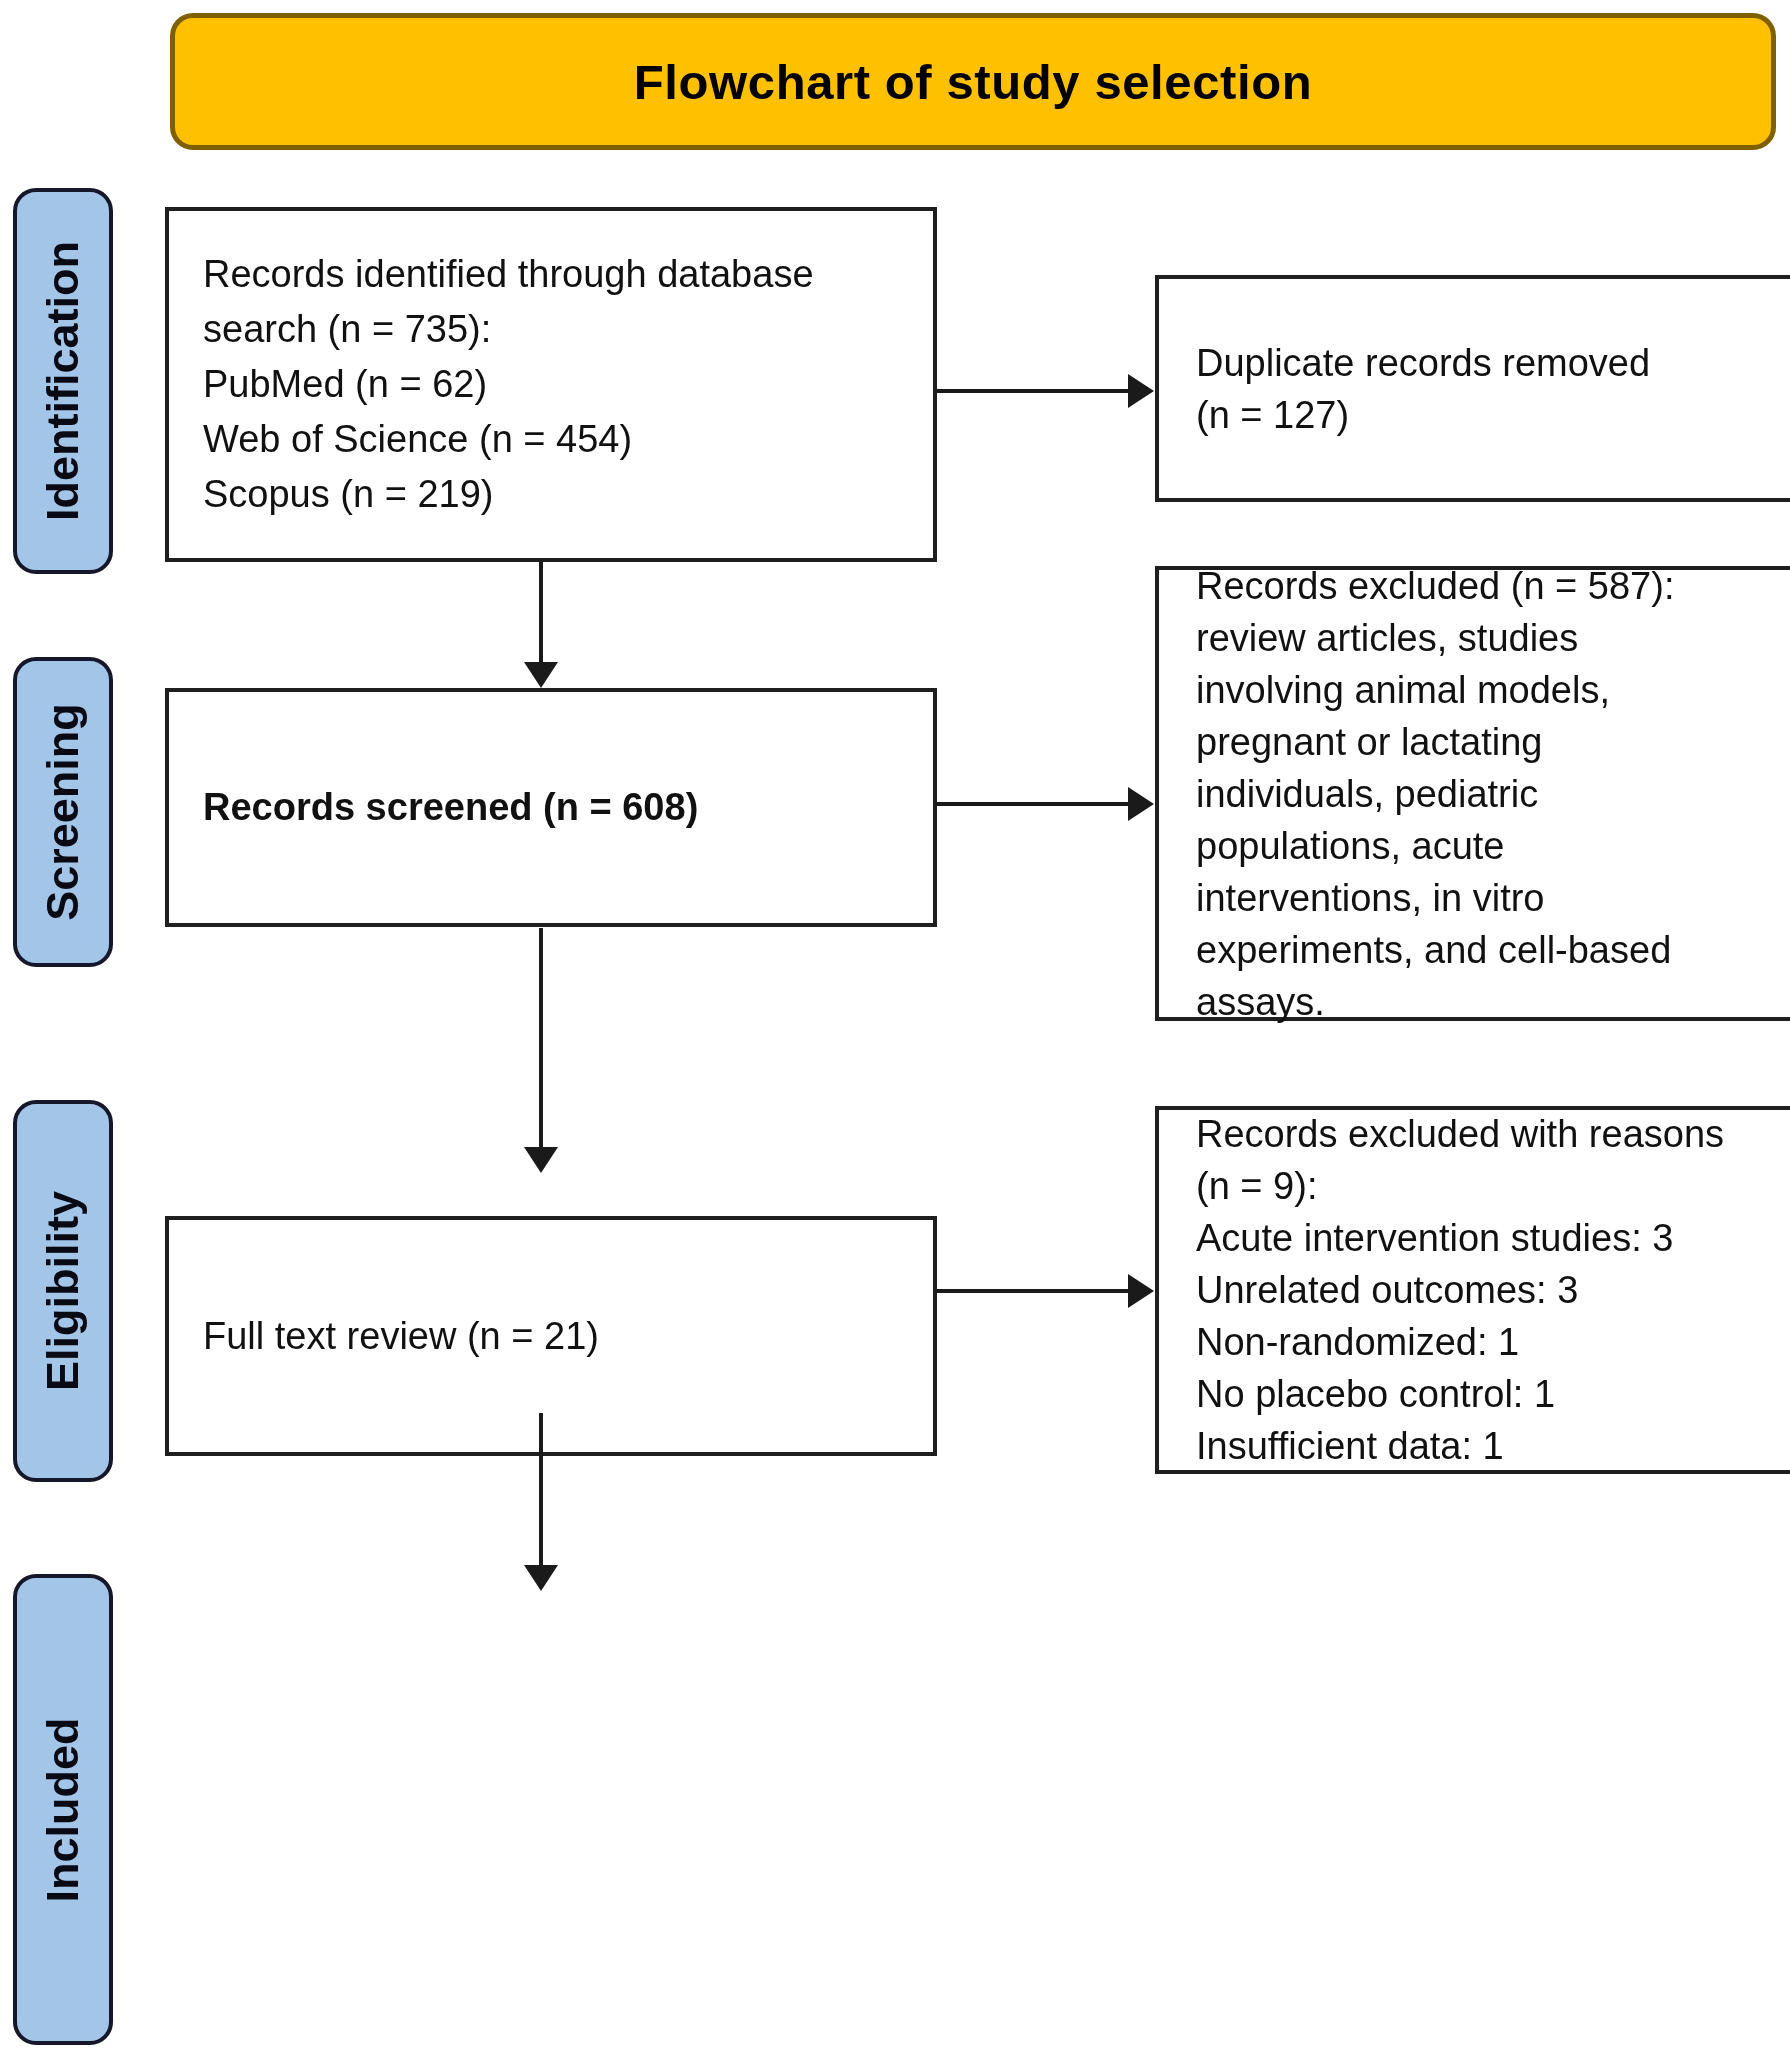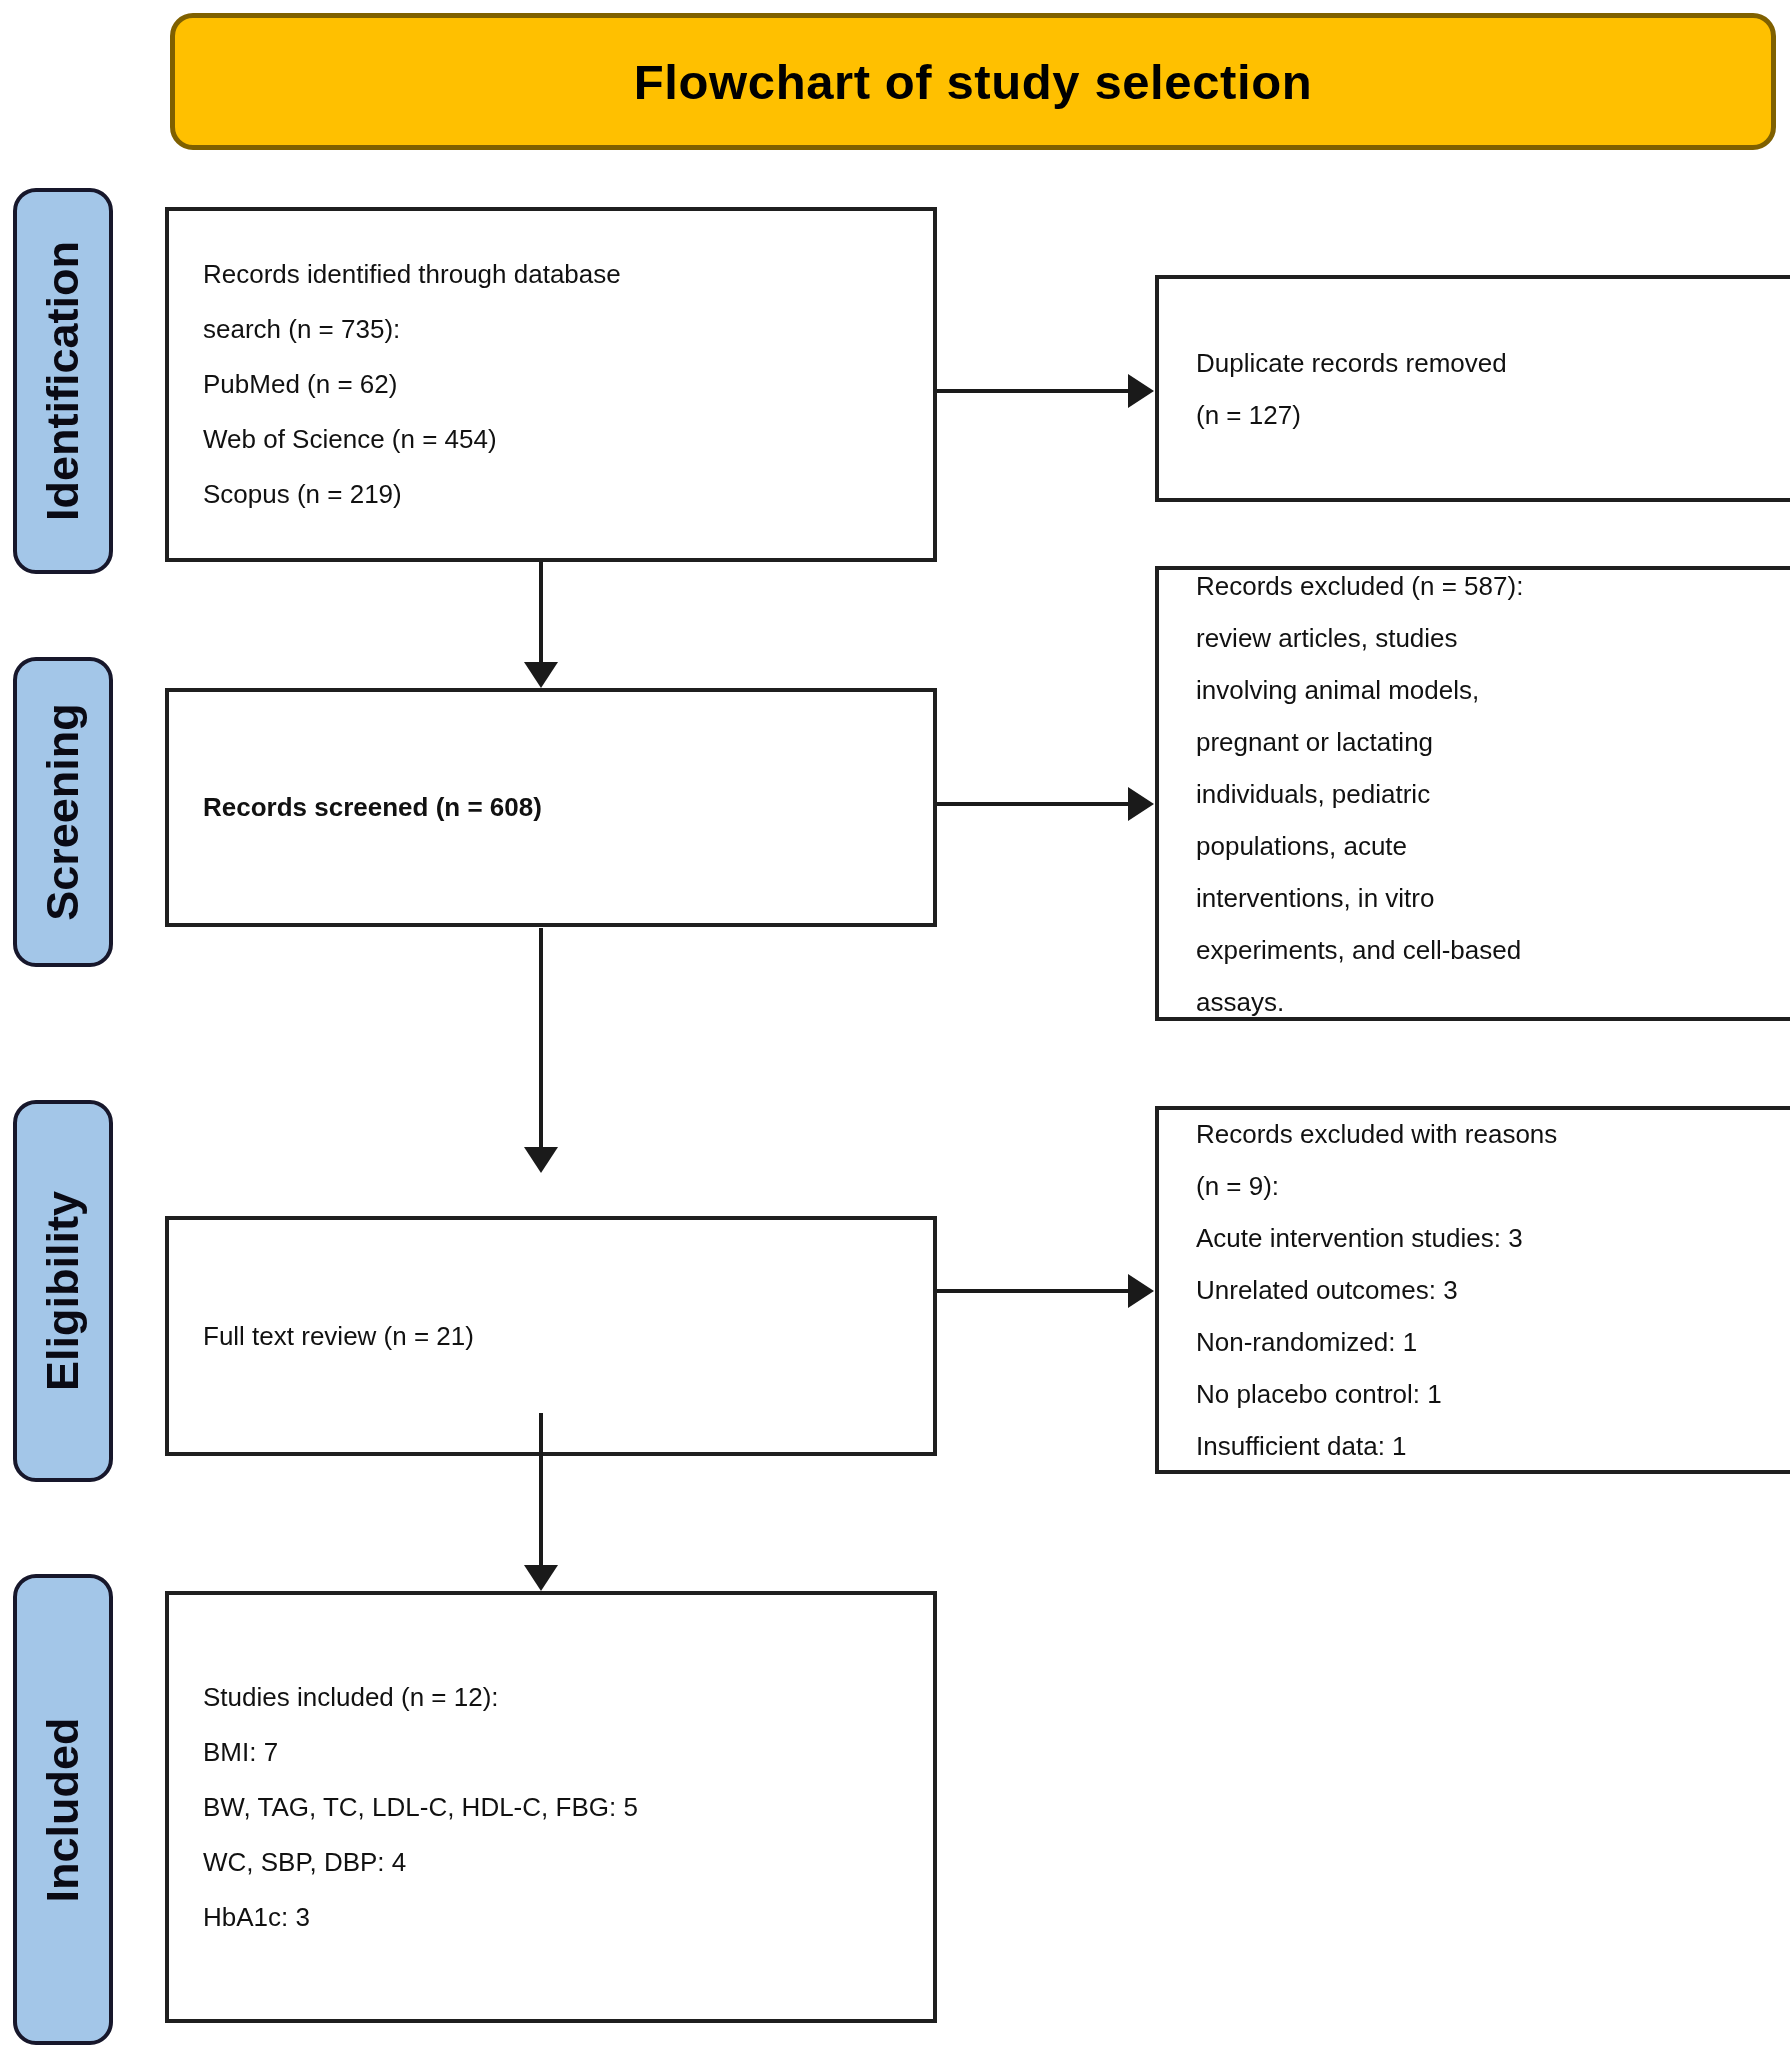--- a/index.html
+++ b/index.html
@@ -65,21 +65,21 @@
     position: absolute;
     background: #FFFFFF;
     border: 4.2px solid var(--box-border);
     display: flex;
     align-items: center;
   }
   .main-box { left: 165px; width: 772px; }
   .side-box { left: 1155px; width: 720px; }
   .box-text {
     white-space: pre-line;
-    font-size: 26px;
+    font-size: 38px;
     line-height: 55px;
     padding-left: 34px;
     padding-right: 18px;
     color: var(--text);
   }
   .side-box .box-text { padding-left: 37px; line-height: 52px; }
   .arrow-shaft-v {
     position: absolute;
     width: 3.6px;
     background: var(--arrow);
@@ -132,27 +132,20 @@
 PubMed (n = 62)
 Web of Science (n = 454)
 Scopus (n = 219)</div>
   </div>
   <div class="flow-box main-box" style="top:688px; height:239px;font-weight:bold;">
     <div class="box-text">Records screened (n = 608)</div>
   </div>
   <div class="flow-box main-box" style="top:1216px; height:240px;">
     <div class="box-text">Full text review (n = 21)</div>
   </div>
-  <div class="flow-box main-box" style="top:1591px; height:432px;">
-    <div class="box-text">Studies included (n = 12):
-BMI: 7
-BW, TAG, TC, LDL-C, HDL-C, FBG: 5
-WC, SBP, DBP: 4
-HbA1c: 3</div>
-  </div>
 
   <div class="flow-box side-box" style="top:275px; height:227px;">
     <div class="box-text">Duplicate records removed
 (n = 127)</div>
   </div>
   <div class="flow-box side-box" style="top:566px; height:455px;">
     <div class="box-text">Records excluded (n = 587):
 review articles, studies
 involving animal models,
 pregnant or lactating

